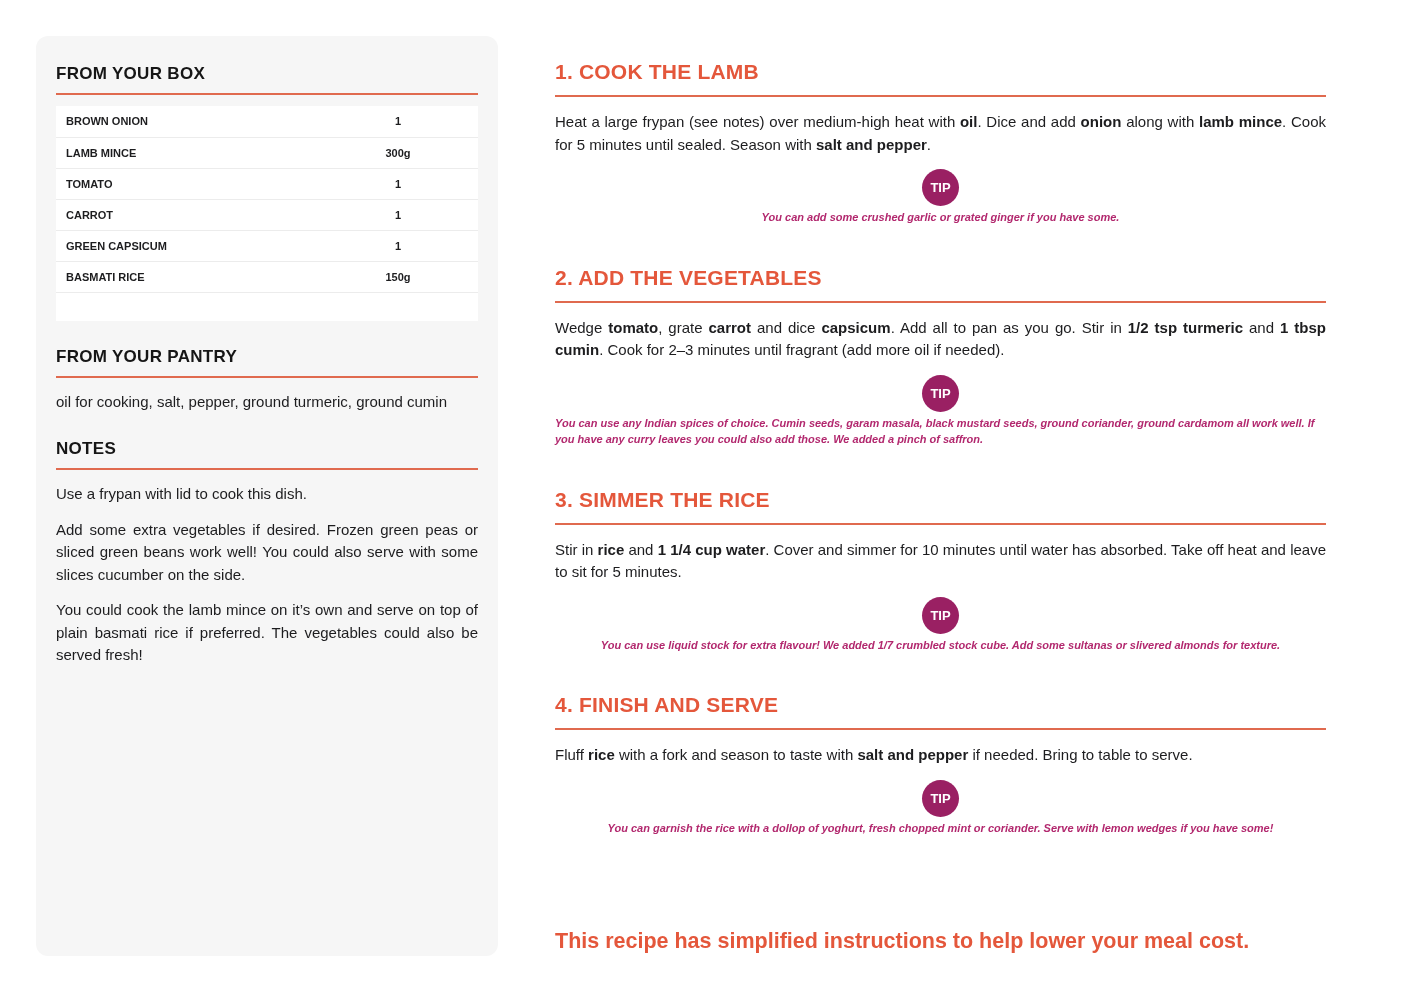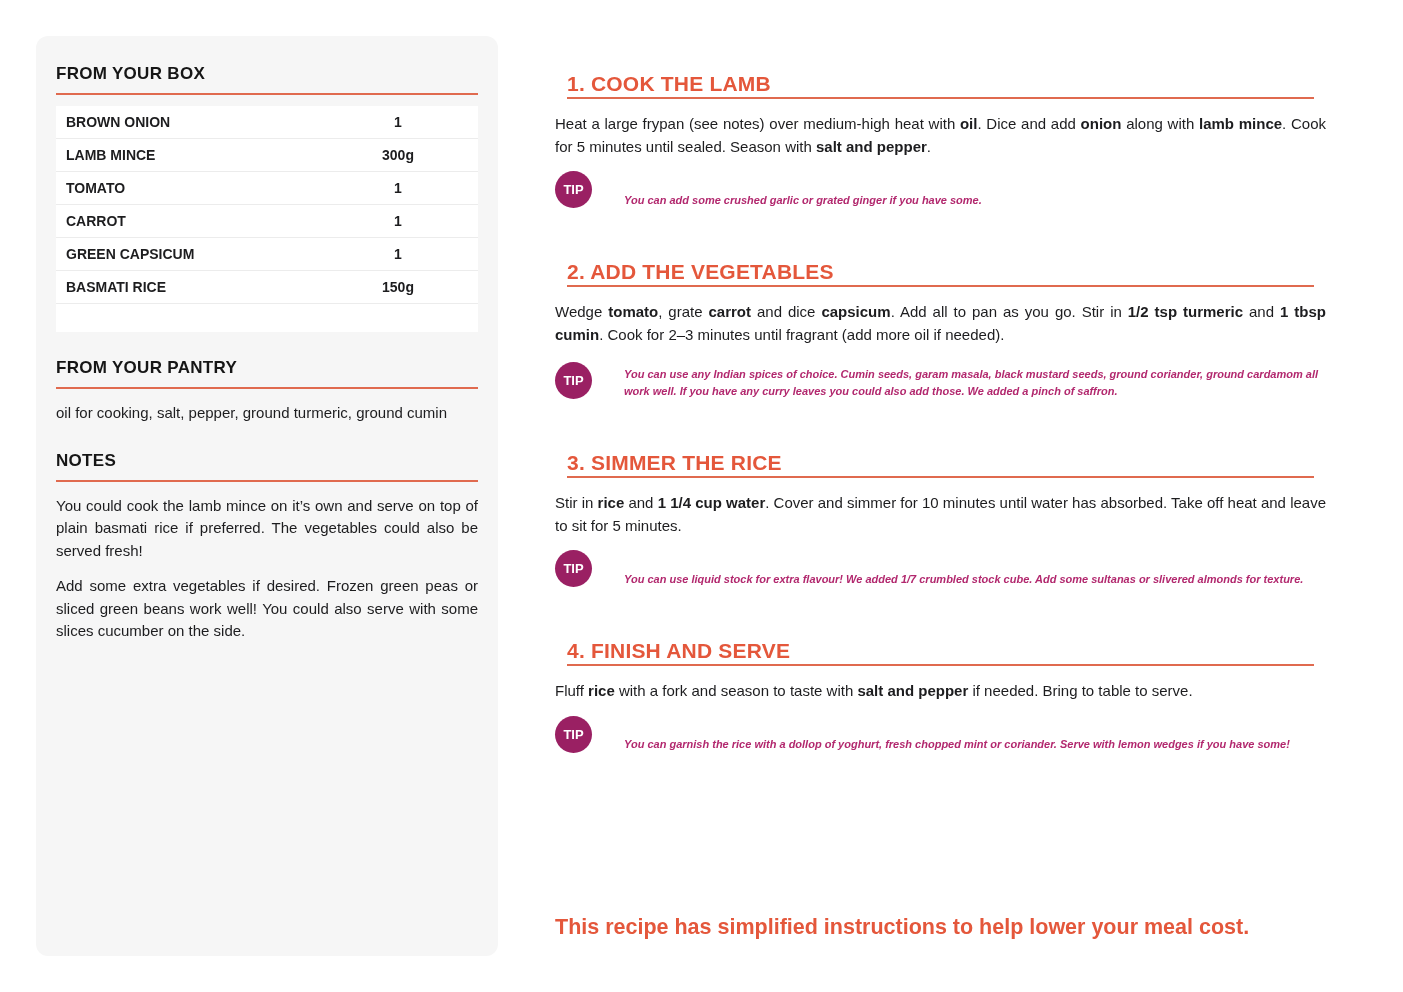--- a/index.html
+++ b/index.html
@@ -45,21 +45,21 @@
     border-bottom:2px solid var(--rule);
     color:#161616;
   }
   .box-card{
     background:#ffffff;
     margin-top:11px;
   }
   table.box-table{
     width:100%;
     border-collapse:collapse;
-    font-size:14px;
+    font-size:11px;
     font-weight:bold;
   }
   table.box-table td{
     border-bottom:1px solid var(--row-divider);
     padding:8px 10px;
     height:31px;
   }
   td.ing-name{text-align:left;}
   td.ing-amount{width:160px;text-align:center;}
   .table-spacer{height:28px;}
@@ -77,34 +77,35 @@
     display:flex;
     flex-direction:column;
     padding-top:24px;
   }
   section.step{margin-bottom:40px;}
   .step h2{
     color:var(--accent);
     font-size:21px;
     font-weight:bold;
     letter-spacing:.2px;
-    margin:12px;
-    padding-bottom:1px;
+    margin:0;
+    padding-bottom:11px;
     border-bottom:2px solid var(--rule);
   }
   .step .body{
     font-size:15px;
     line-height:1.5;
     text-align:justify;
     margin:14px 0 20px;
   }
   .tip{
     display:flex;
-    align-items:flex-end;
-    gap:32px;
+    align-items:center;
+    gap:3px;
+    flex-direction:column;
   }
   .tip-badge{
     width:37px;height:37px;
     border-radius:50%;
     background:var(--tip-badge-bg);
     color:#ffffff;
     font-size:13px;
     font-weight:bold;
     display:flex;align-items:center;justify-content:center;
     flex-shrink:0;
@@ -113,21 +114,21 @@
   .tip-text{
     color:var(--tip-text);
     font-weight:bold;
     font-style:italic;
     font-size:11px;
     line-height:1.5;
     margin:0;
   }
   .footer-note{
     margin-top:auto;
-    margin-bottom:16px;
+    margin-bottom:2px;
     color:var(--accent);
     font-size:21.5px;
     font-weight:bold;
   }
   b{font-weight:bold;}
 </style>
 </head>
 <body>
 
 <div class="page">
@@ -164,22 +165,23 @@
           </tr>
         </tbody>
       </table>
       <div class="table-spacer"></div>
     </div>
 
     <h2 class="gap-above">FROM YOUR PANTRY</h2>
     <p>oil for cooking, salt, pepper, ground turmeric, ground cumin</p>
 
     <h2 class="gap-above">NOTES</h2>
+    <p>Use a frypan with lid to cook this dish.</p>
+    <p>Add some extra vegetables if desired. Frozen green peas or sliced green beans work well! You could also serve with some slices cucumber on the side.</p>
     <p>You could cook the lamb mince on it’s own and serve on top of plain basmati rice if preferred. The vegetables could also be served fresh!</p>
-    <p>Add some extra vegetables if desired. Frozen green peas or sliced green beans work well! You could also serve with some slices cucumber on the side.</p>
   </aside>
 
   <main>
 
     <section class="step">
       <h2>1. COOK THE LAMB</h2>
       <p class="body"><span>Heat a large frypan (see notes) over medium-high heat with </span><b>oil</b><span>. Dice and add </span><b>onion</b><span> along with </span><b>lamb mince</b><span>. Cook for 5 minutes until sealed. Season with </span><b>salt and pepper</b><span>.</span></p>
       <div class="tip">
         <div class="tip-badge">TIP</div>
         <p class="tip-text">You can add some crushed garlic or grated ginger if you have some.</p>

